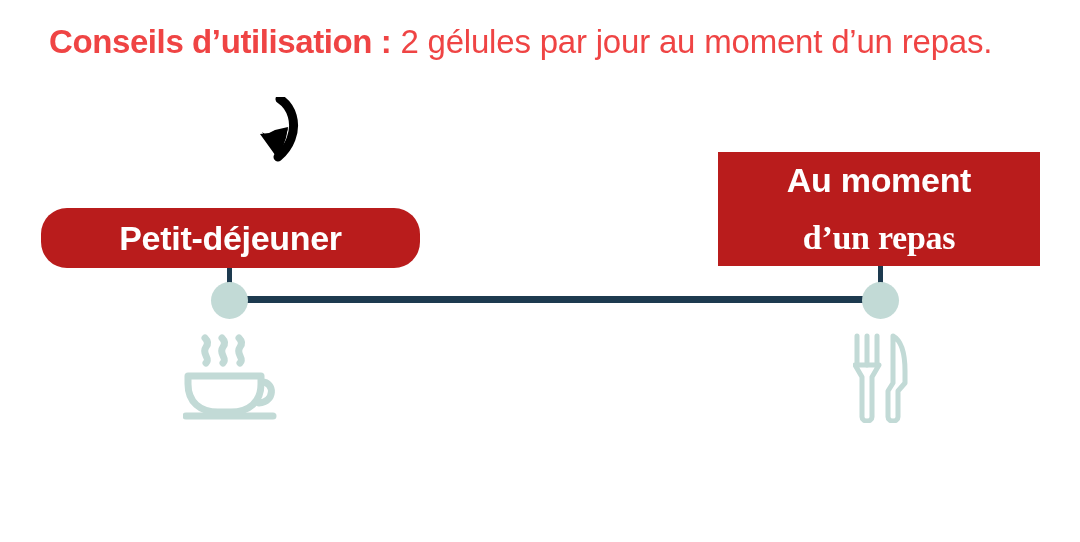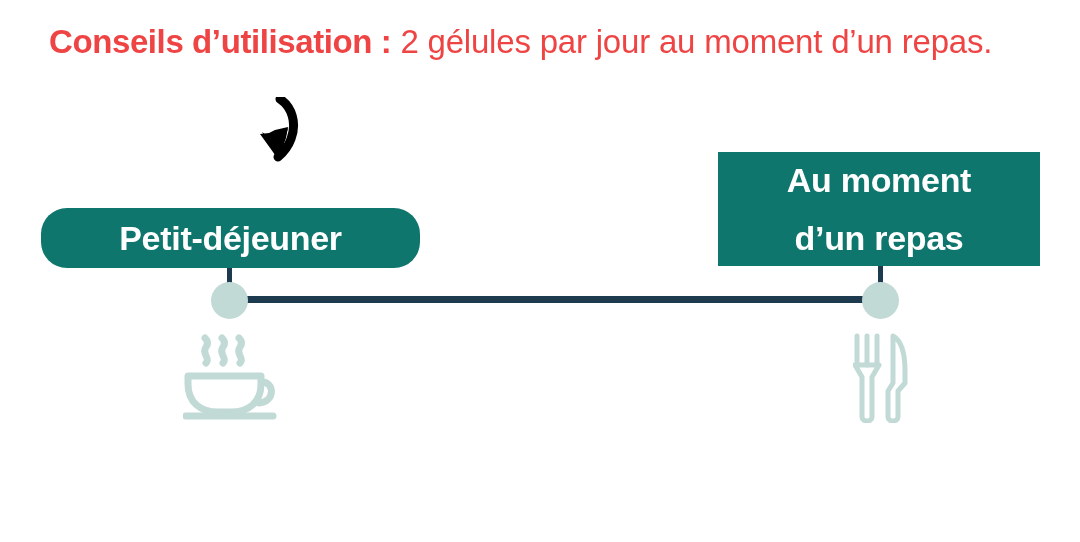--- a/index.html
+++ b/index.html
@@ -81,21 +81,21 @@
   .node-breakfast .dot { left: 211px; top: 282px; }
   .node-breakfast .stem { left: 227px; top: 266px; height: 22px; }
 
   
   .node-meal .dot { left: 862px; top: 282px; }
   .node-meal .stem { left: 878px; top: 264px; height: 24px; }
 
   
   .label-box {
     position: absolute;
-    background: #0f766e;
+    background: #b91c1c;
     color: #ffffff;
     font-weight: 700;
     text-align: center;
     letter-spacing: -0.3px;
     display: flex;
     flex-direction: column;
     align-items: center;
     justify-content: center;
   }
   .label-breakfast {
@@ -108,21 +108,21 @@
     border-radius: 26px;
   }
   .label-meal {
     left: 718px;
     top: 152px;
     width: 322px;
     height: 114px;
     font-size: 34px;
     line-height: 46px;
   }
-  .label-meal .line2 { margin-top: 12px; }
+  .label-meal .line2 { margin-top: 12px; font-family: Liberation Serif, serif; }
 
   
   .icon {
     position: absolute;
   }
   .icon-coffee { left: 183px; top: 332px; width: 96px; height: 92px; }
   .icon-cutlery { left: 853px; top: 333px; width: 58px; height: 90px; }
 </style>
 </head>
 <body>

